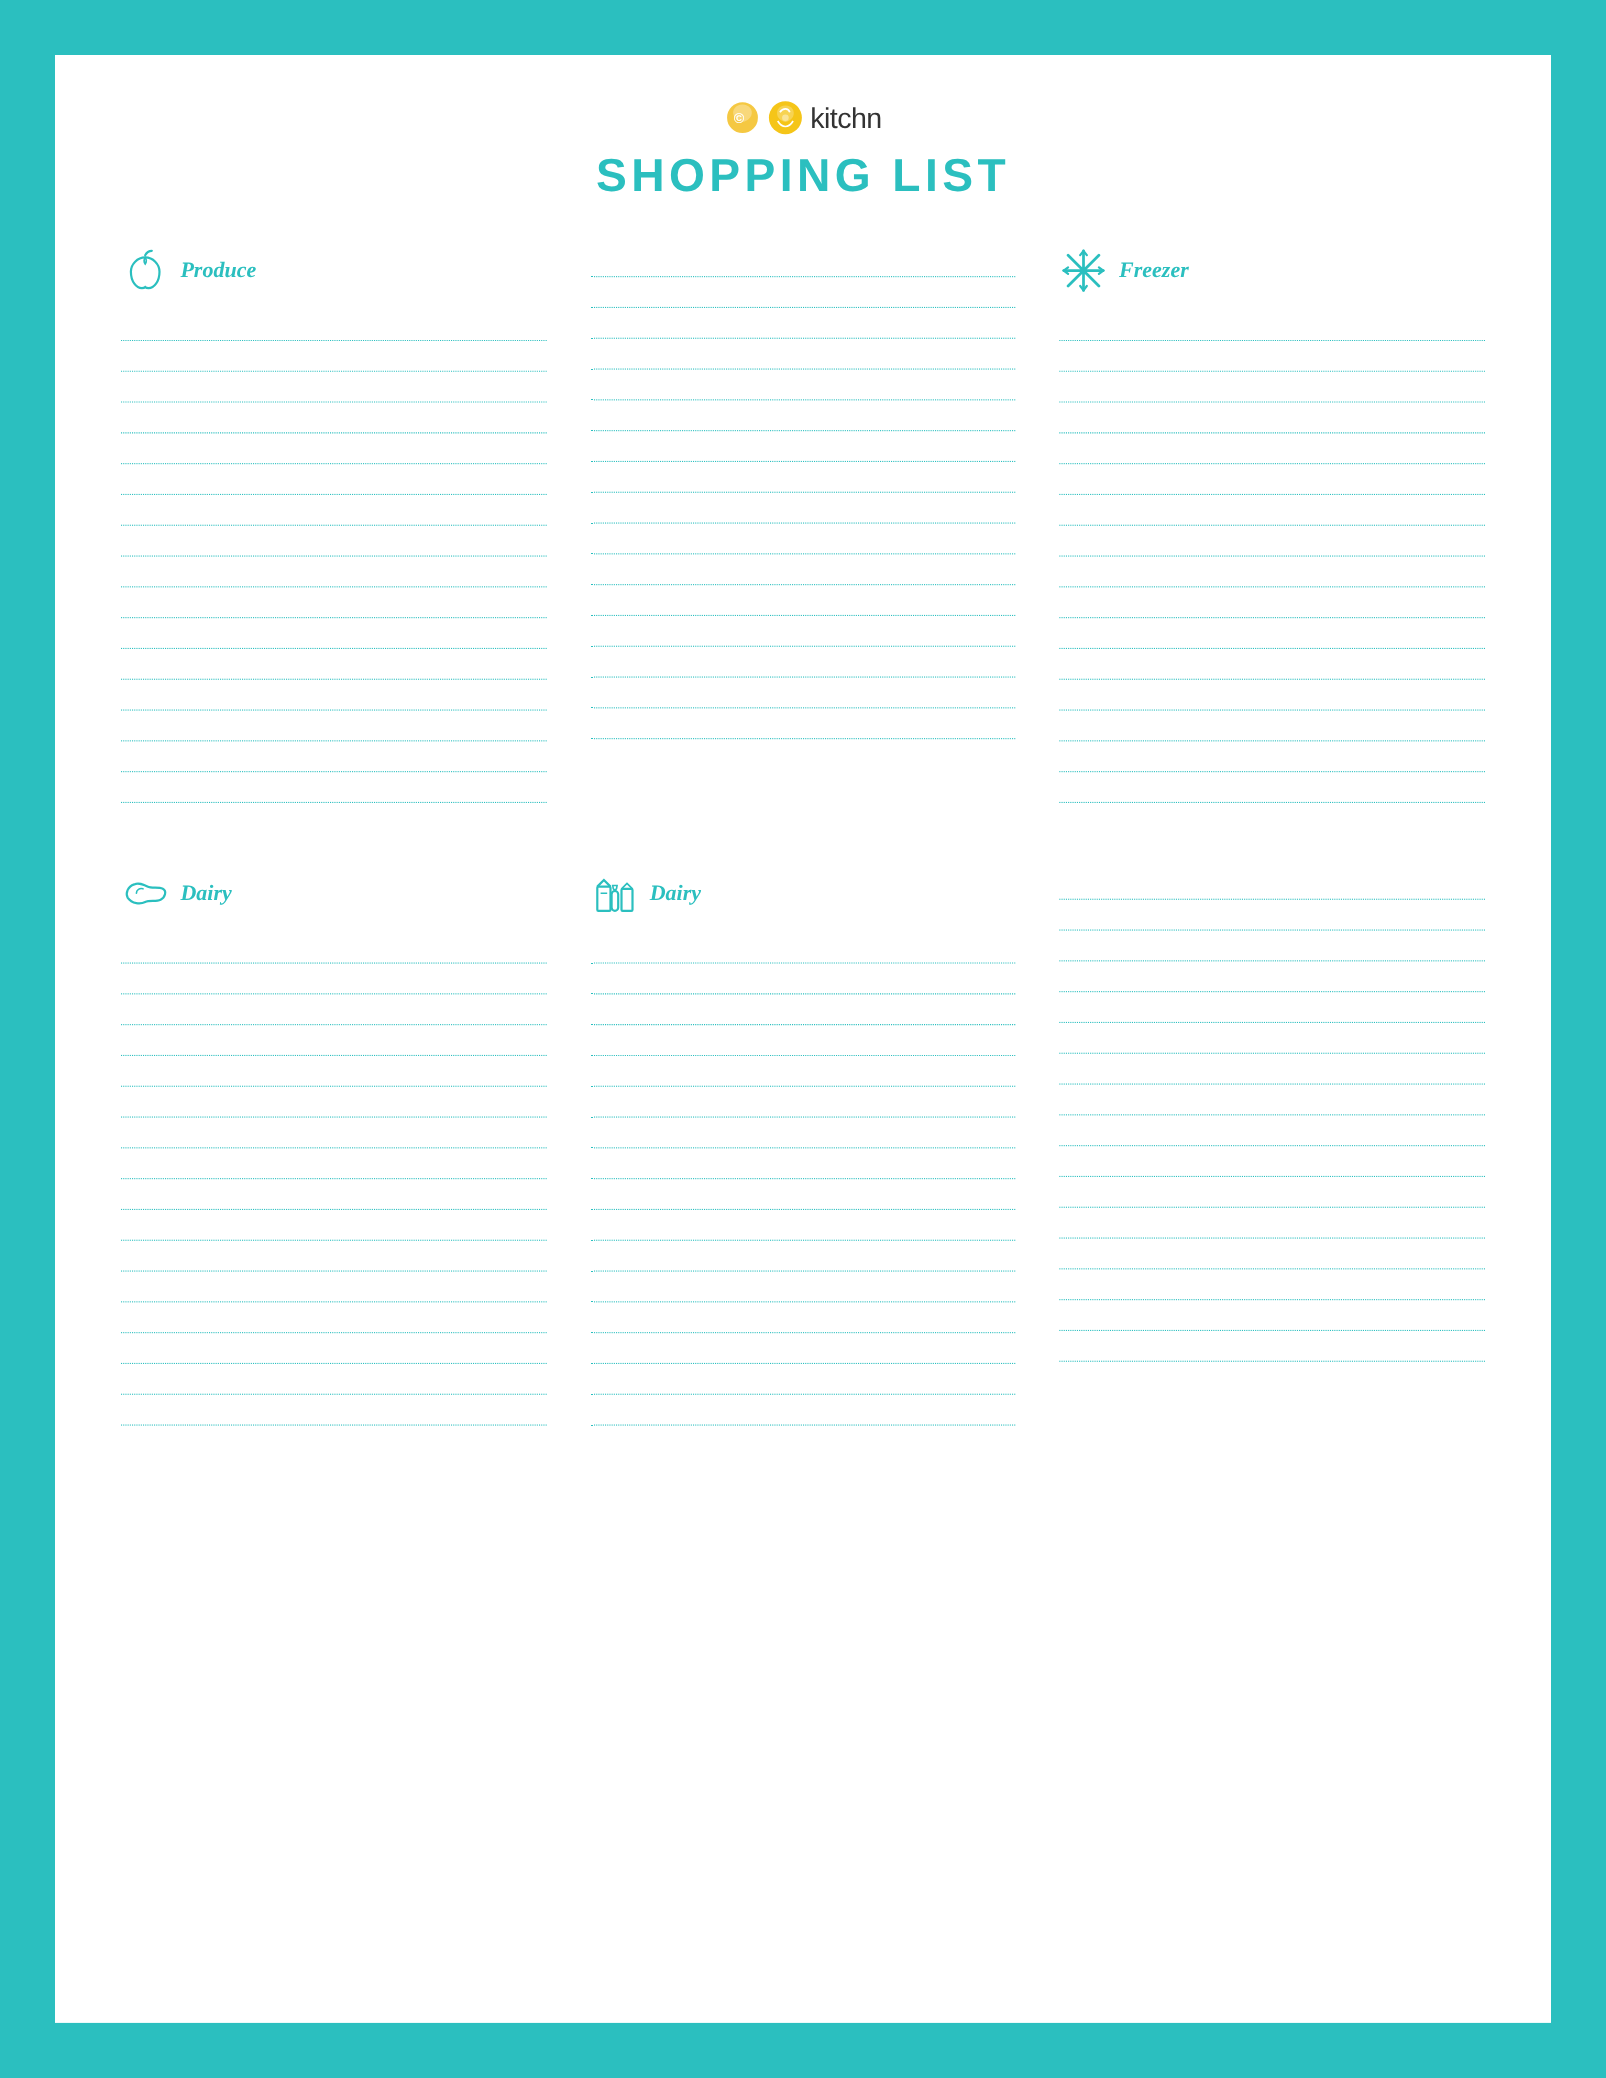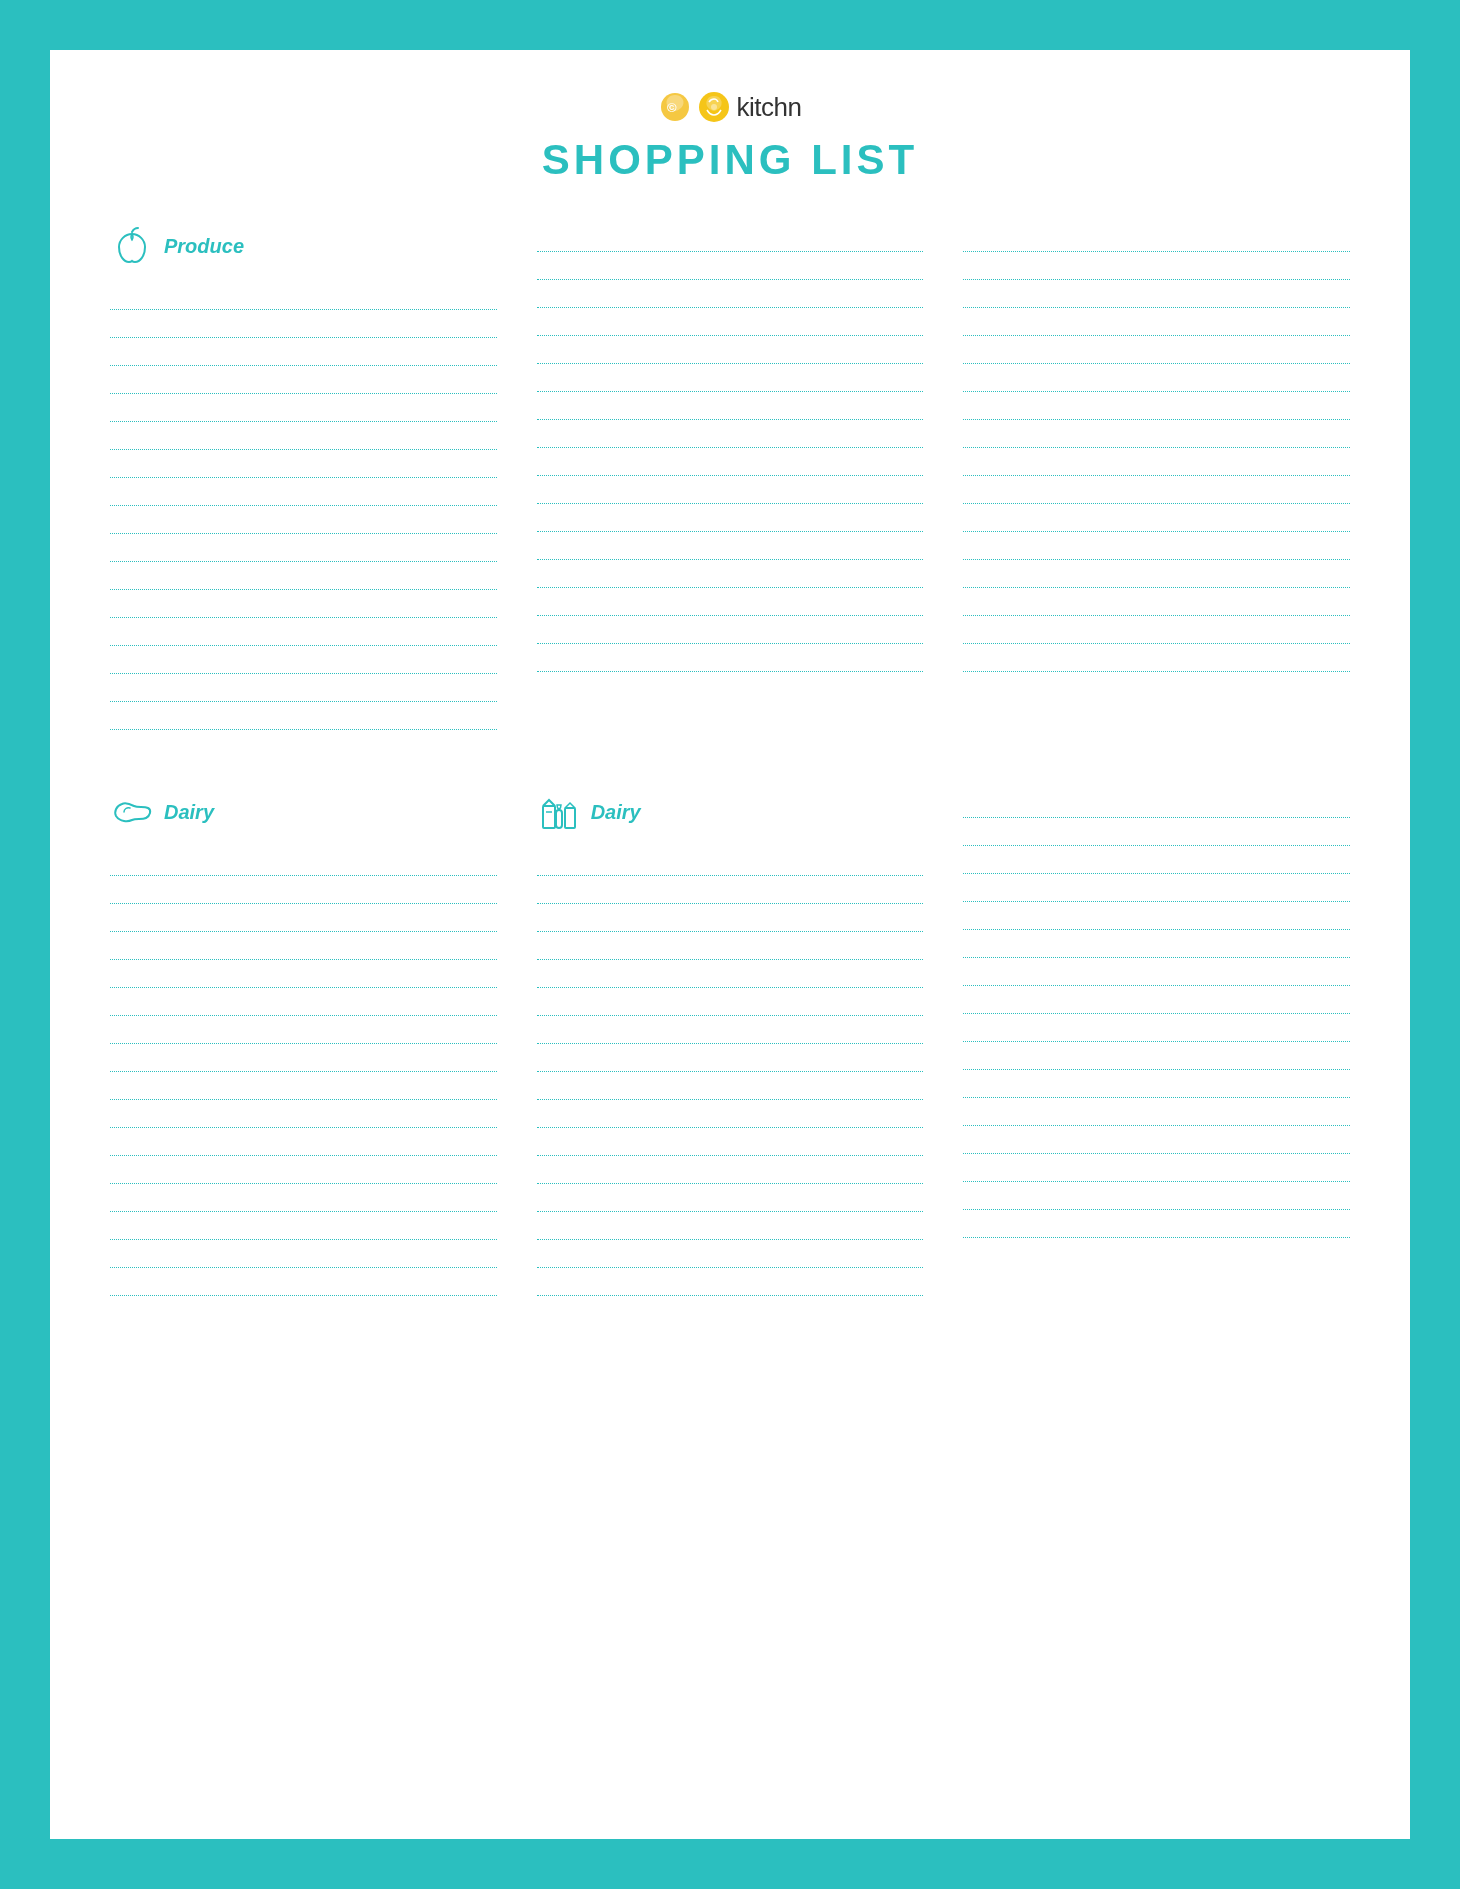--- a/index.html
+++ b/index.html
@@ -79,21 +79,21 @@
       height: 44px;
       color: #2bbfbf;
       flex-shrink: 0;
     }
 
     .section-label {
       font-size: 20px;
       font-style: italic;
       font-weight: bold;
       color: #2bbfbf;
-      font-family: Liberation Sans, sans-serif;
+      font-family: Liberation Serif, serif;
     }
 
     .lines-container {
       display: flex;
       flex-direction: column;
       gap: 0;
     }
 
     .line {
       border-bottom: 1.5px dotted #2bbfbf;
@@ -179,20 +179,35 @@
         <div class="line"></div>
         <div class="line"></div>
         <div class="line"></div>
         <div class="line"></div>
         <div class="line"></div>
         <div class="line"></div>
       </div>
     </div>
 
     <div class="column-section">
+      <div class="section-header">
+        <svg class="section-icon" viewBox="0 0 44 44" fill="none" xmlns="http://www.w3.org/2000/svg">
+          <line x1="22" y1="4" x2="22" y2="40" stroke="#2bbfbf" stroke-width="2.5" stroke-linecap="round"></line>
+          <line x1="4" y1="22" x2="40" y2="22" stroke="#2bbfbf" stroke-width="2.5" stroke-linecap="round"></line>
+          <line x1="8" y1="8" x2="36" y2="36" stroke="#2bbfbf" stroke-width="2.5" stroke-linecap="round"></line>
+          <line x1="36" y1="8" x2="8" y2="36" stroke="#2bbfbf" stroke-width="2.5" stroke-linecap="round"></line>
+
+          <path d="M22 4 L19 8 M22 4 L25 8" stroke="#2bbfbf" stroke-width="2" stroke-linecap="round"></path>
+          <path d="M22 40 L19 36 M22 40 L25 36" stroke="#2bbfbf" stroke-width="2" stroke-linecap="round"></path>
+          <path d="M4 22 L8 19 M4 22 L8 25" stroke="#2bbfbf" stroke-width="2" stroke-linecap="round"></path>
+          <path d="M40 22 L36 19 M40 22 L36 25" stroke="#2bbfbf" stroke-width="2" stroke-linecap="round"></path>
+          <circle cx="22" cy="22" r="3" fill="#2bbfbf"></circle>
+        </svg>
+        <span class="section-label">Freezer</span>
+      </div>
       <div class="lines-container">
         <div class="line"></div>
         <div class="line"></div>
         <div class="line"></div>
         <div class="line"></div>
         <div class="line"></div>
         <div class="line"></div>
         <div class="line"></div>
         <div class="line"></div>
         <div class="line"></div>

